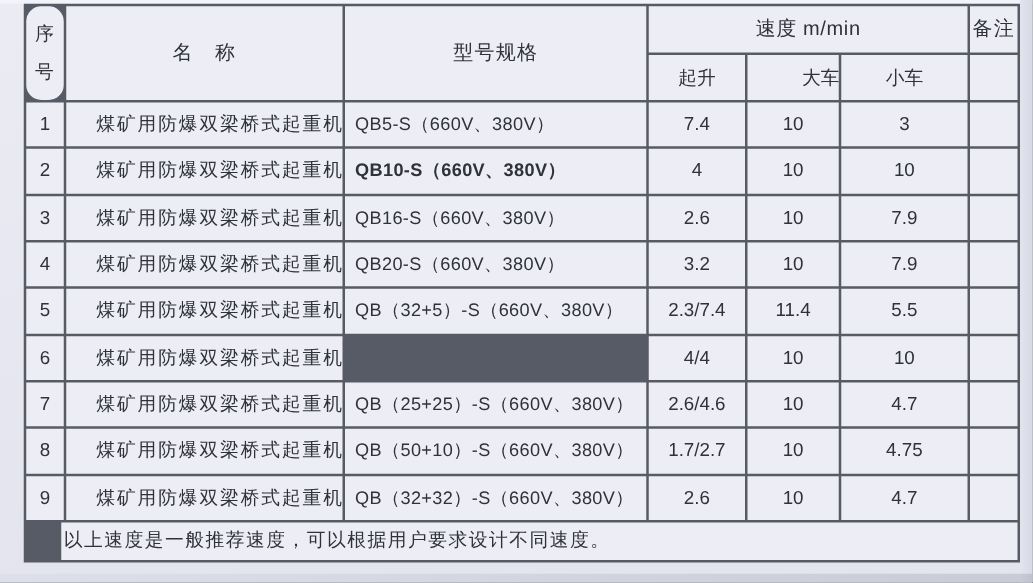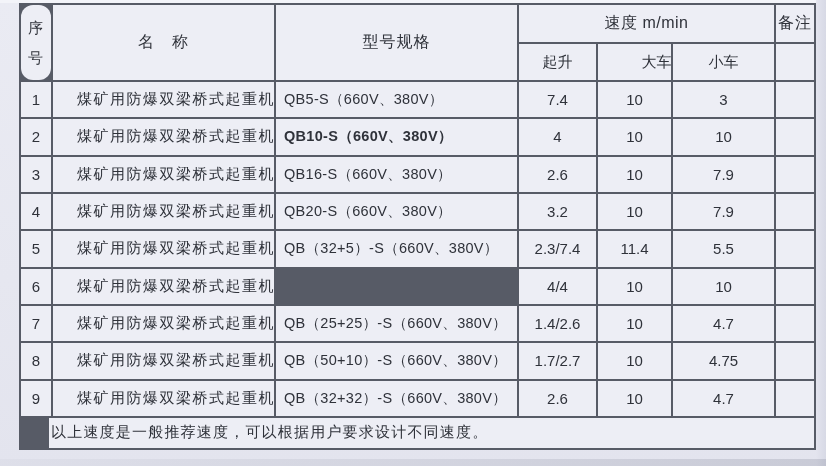--- a/index.html
+++ b/index.html
@@ -113,21 +113,21 @@
     <div class="cell c-seq" style="grid-area: 8 / 1;">6</div>
     <div class="cell c-name" style="grid-area: 8 / 2;">煤矿用防爆双梁桥式起重机</div>
     <div class="cell c-num" style="grid-area: 8 / 4;">4/4</div>
     <div class="cell c-num" style="grid-area: 8 / 5;">10</div>
     <div class="cell c-num" style="grid-area: 8 / 6;">10</div>
     <div class="cell c-remark" style="grid-area: 8 / 7;"></div>
 
     <div class="cell c-seq" style="grid-area: 9 / 1;">7</div>
     <div class="cell c-name" style="grid-area: 9 / 2;">煤矿用防爆双梁桥式起重机</div>
     <div class="cell c-model" style="grid-area: 9 / 3;">QB（25+25）-S（660V、380V）</div>
-    <div class="cell c-num" style="grid-area: 9 / 4;">1.4/2.6</div>
+    <div class="cell c-num" style="grid-area: 9 / 4;">2.6/4.6</div>
     <div class="cell c-num" style="grid-area: 9 / 5;">10</div>
     <div class="cell c-num" style="grid-area: 9 / 6;">4.7</div>
     <div class="cell c-remark" style="grid-area: 9 / 7;"></div>
 
     <div class="cell c-seq" style="grid-area: 10 / 1;">8</div>
     <div class="cell c-name" style="grid-area: 10 / 2;">煤矿用防爆双梁桥式起重机</div>
     <div class="cell c-model" style="grid-area: 10 / 3;">QB（50+10）-S（660V、380V）</div>
     <div class="cell c-num" style="grid-area: 10 / 4;">1.7/2.7</div>
     <div class="cell c-num" style="grid-area: 10 / 5;">10</div>
     <div class="cell c-num" style="grid-area: 10 / 6;">4.75</div>

